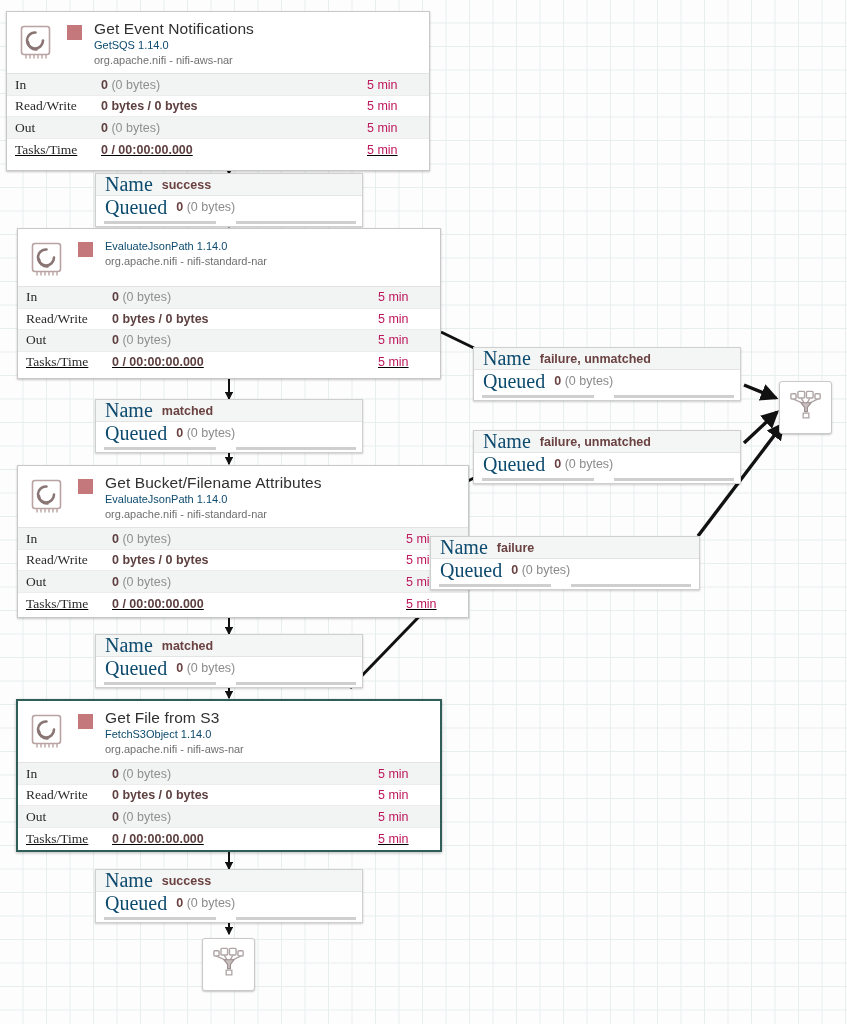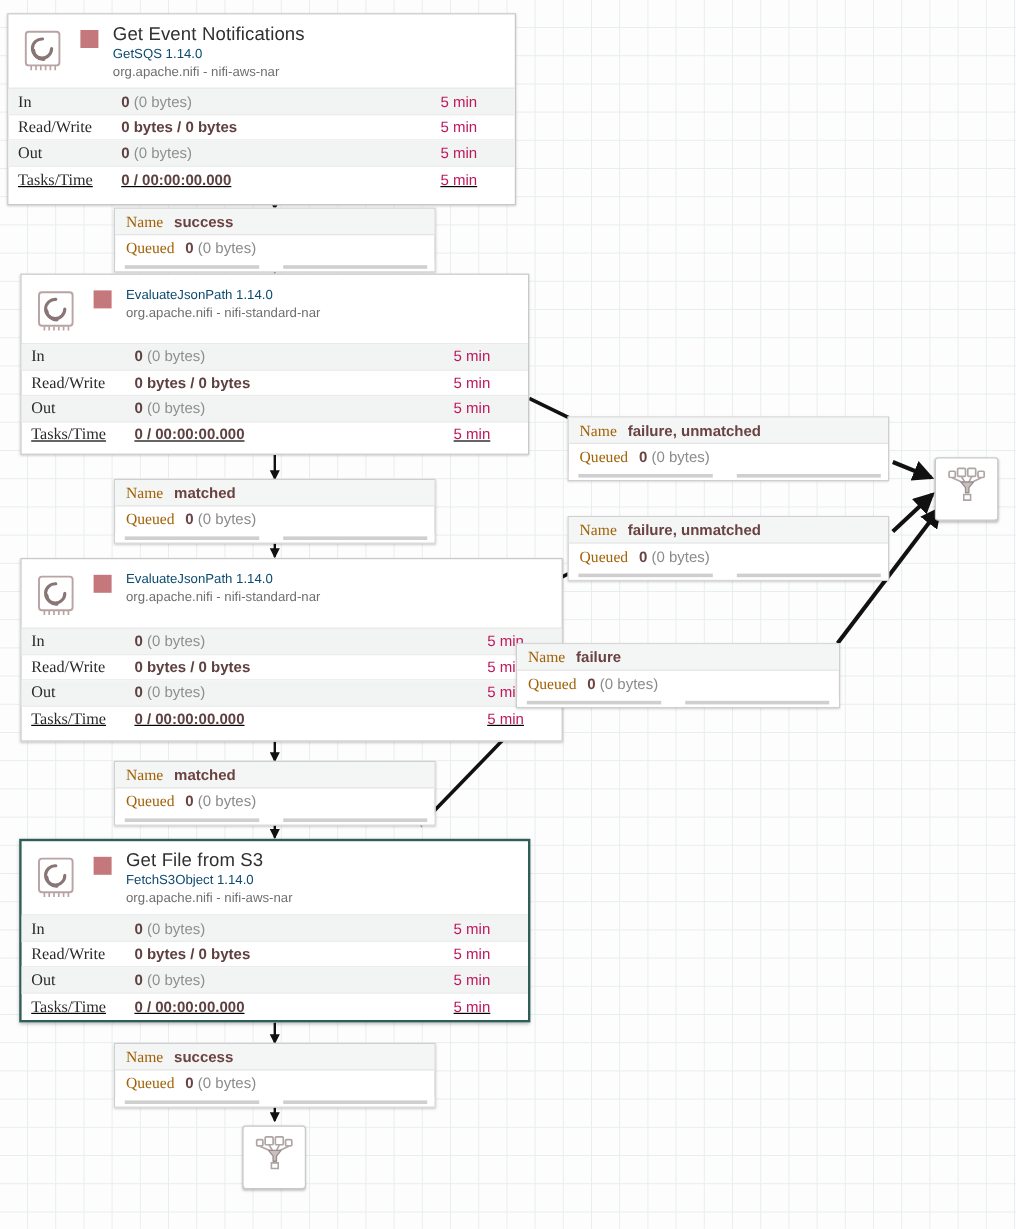--- a/index.html
+++ b/index.html
@@ -64,21 +64,21 @@
     position:absolute;
     background:#ffffff;
     border:1px solid #cfcfcf;
     box-shadow:0 1px 2px rgba(0,0,0,.2);
     box-sizing:border-box;
     width:268px;
   }
   .c-row{ height:22px; display:flex; align-items:center; font-size:13px;
           box-sizing:border-box; padding-left:9px;}
   .c-row.top{ background:#f4f5f5; border-bottom:1px solid #e4e4e4;}
-  .c-key{ font-family:"Liberation Serif", serif; font-size:13px; color:#a16207; }
+  .c-key{ font-family:"Liberation Serif", serif; font-size:20px; color:#0c4a6e; }
   .c-val{ margin-left:9px; font-weight:bold; color:#6b4242; font-size:12.5px;}
   .c-val .muted{ font-weight:normal; color:#8b8b8b;}
   .c-bars{ height:8px; position:relative; background:#fff;}
   .bar{ position:absolute; bottom:2px; height:3px; background:#cfcfcf;}
   .bar.b1{ left:8px; width:112px;}
   .bar.b2{ left:140px; width:120px;}
 
   
   .funnel{
     position:absolute; width:53px;height:53px;
@@ -299,20 +299,21 @@
               <line x1="22" y1="33" x2="22" y2="36.5"></line>
             <line x1="26" y1="33" x2="26" y2="36.5"></line>
               <line x1="30" y1="33" x2="30" y2="36.5"></line>
           </g>
           <path d="M 27 18.5 A 8 8 0 1 1 19.5 10.5" fill="none" stroke="#8a7575" stroke-width="2.6" stroke-linecap="round"></path>
           <path d="M 12 20 A 8 8 0 0 0 20.5 27.5" fill="none" stroke="#8a7575" stroke-width="2.6" stroke-linecap="round"></path>
         </svg>
       </span>
       <span class="statusdot"></span>
       <span class="names">
+        <div class="p-title">Get Bucket/Filename Attributes</div>
         <div class="p-type">EvaluateJsonPath 1.14.0</div>
         <div class="p-bundle">org.apache.nifi - nifi-standard-nar</div>
       </span>
     </div>
     <div class="stats">
       <div class="srow alt">
         <span class="s-label">In</span>
         <span class="s-val"><b>0</b> <span class="muted">(0 bytes)</span></span>
         <span class="s-time">5 min</span>
       </div>

